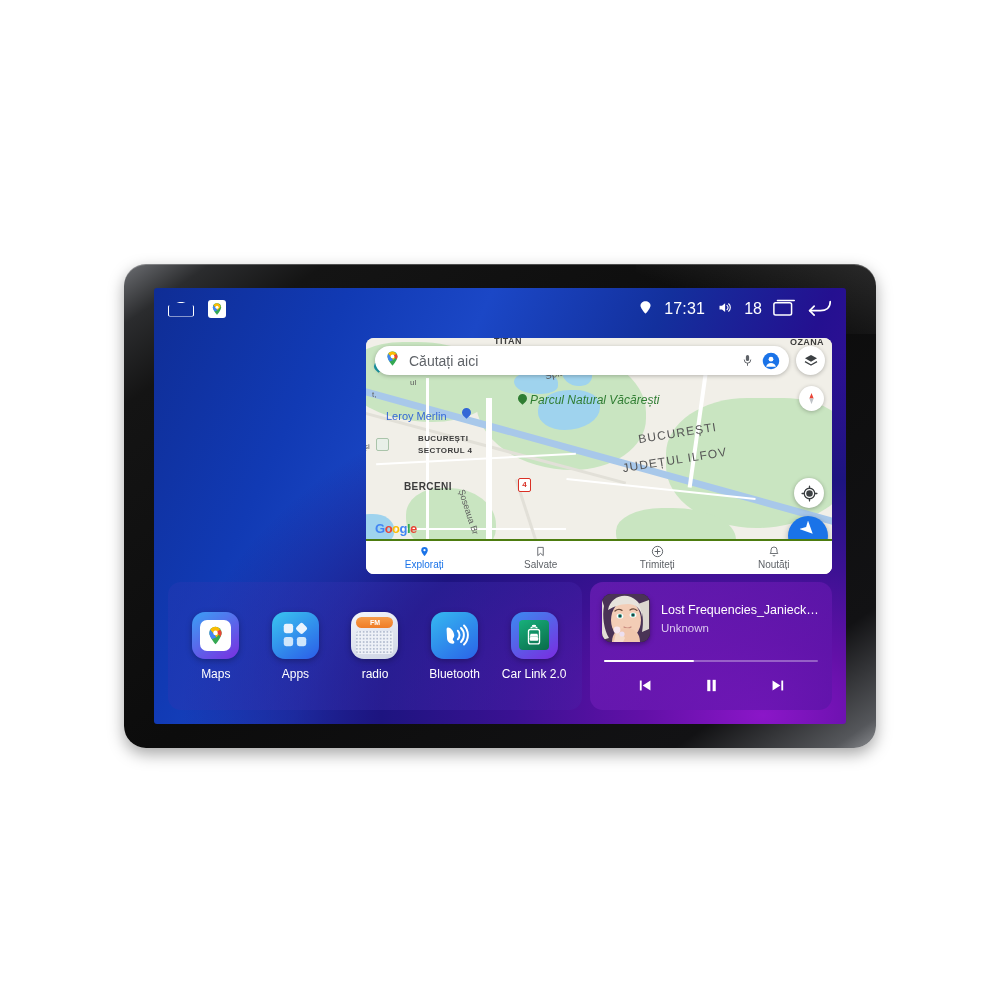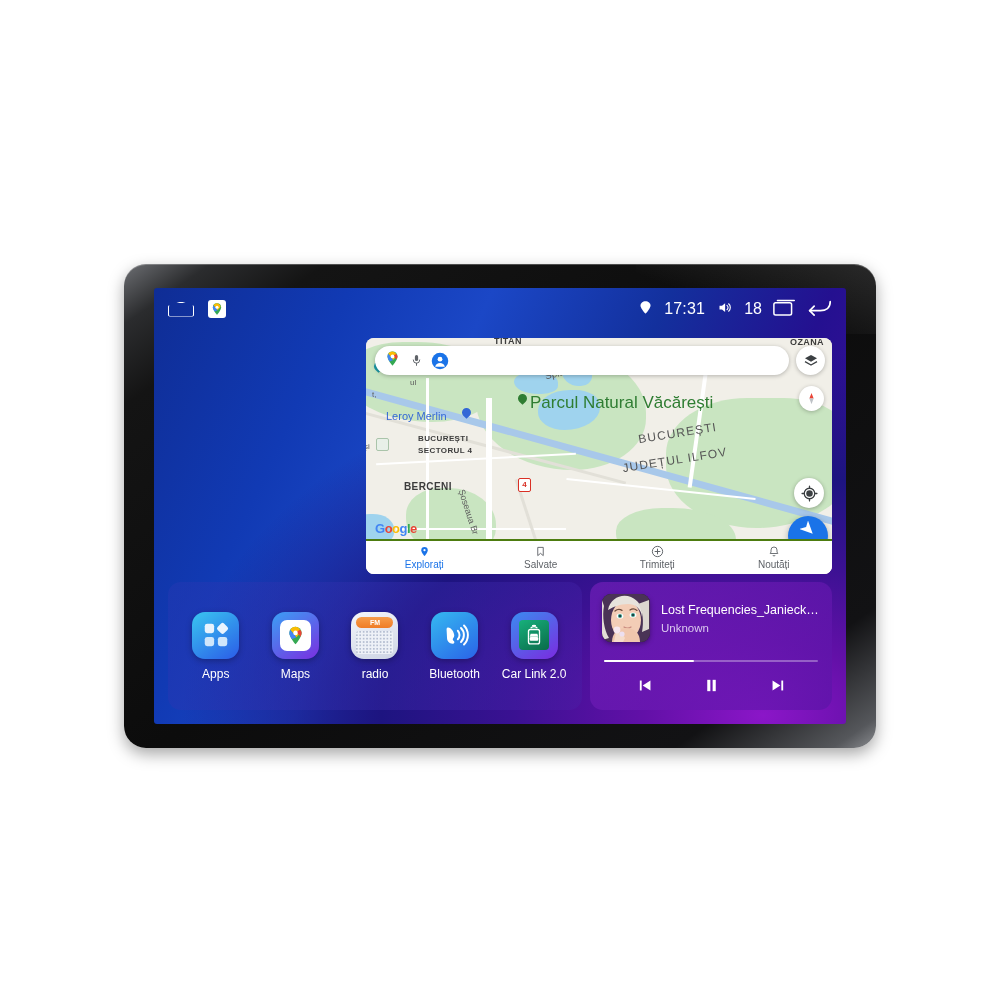--- a/index.html
+++ b/index.html
@@ -78,21 +78,21 @@
   }
   #maptiles{position:absolute;inset:0;}
   .land{position:absolute;inset:0;background:#f1efe8;}
   .green{position:absolute;background:#c9e5c1;border-radius:40% 55% 45% 60%;}
   .water{position:absolute;background:#9fd3ee;border-radius:48% 52% 40% 60%;}
   .roadwide{position:absolute;background:#a8c8ea;height:7px;border-radius:4px;}
   .roadthin{position:absolute;background:#ffffff;height:2px;}
   .roadgrey{position:absolute;background:#e2e0d8;height:3px;}
   .maplabel{position:absolute;font-size:9px;color:#5d5d5d;white-space:nowrap;}
   .maplabel.dark{color:#3c3c3c;font-weight:700;letter-spacing:.4px;}
-  .maplabel.place{color:#2f7d32;font-size:17px;}
+  .maplabel.place{color:#2f7d32;font-size:12px;font-style:italic;}
   .maplabel.biz{color:#3367d6;font-size:11px;}
   .maplabel.big{font-size:12px;color:#555;letter-spacing:1.1px;}
   .pin{position:absolute;width:9px;height:12px;}
   .pin:before{
     content:"";position:absolute;left:0;top:0;width:9px;height:9px;border-radius:50% 50% 50% 0;
     transform:rotate(-45deg);background:#2f7d32;
   }
   .pin.blue:before{background:#3367d6;}
   .pin.teal:before{background:#1a9ba8;}
   #searchbar{
@@ -276,20 +276,21 @@
       <div id="searchbar">
         <span>
           <svg width="17" height="17" viewBox="0 0 24 24">
             <path d="M12 2a7 7 0 00-7 7c0 5 7 13 7 13s7-8 7-13a7 7 0 00-7-7z" fill="#34a853"></path>
             <path d="M12 2a7 7 0 00-6 3.4L13 14l5-5.6A7 7 0 0012 2z" fill="#fbbc04"></path>
             <path d="M6 5.4A7 7 0 005 9c0 2.2 1.4 5 3 7.4L13 14z" fill="#4285f4"></path>
             <path d="M17 5.5c1.3 1 2 2.3 2 3.5 0 1.3-.5 2.8-1.3 4.3L13 8z" fill="#ea4335"></path>
             <circle cx="12" cy="9" r="2.6" fill="#fff"></circle>
           </svg>
         </span>
+        <span id="searchtext">Căutați aici</span>
         <span class="sb-ico">
           <svg width="13" height="15" viewBox="0 0 24 24">
             <rect x="9" y="2" width="6" height="11" rx="3" fill="#5f6368"></rect>
             <path d="M6 11a6 6 0 0012 0M12 17v4" stroke="#5f6368" stroke-width="1.8" fill="none" stroke-linecap="round"></path>
           </svg>
         </span>
         <span class="sb-ico">
           <svg width="18" height="18" viewBox="0 0 24 24">
             <circle cx="12" cy="12" r="11" fill="#1a73e8"></circle>
             <circle cx="12" cy="9.5" r="3.2" fill="#fff"></circle>
@@ -363,46 +364,46 @@
                 <path d="M10 19a2 2 0 004 0" stroke="#5f6368" stroke-width="1.8" fill="none"></path>
               </svg>
           </span>
           <span>Noutăți</span>
         </div>
       </div>
     </div>
 
     <div class="panel" id="dock">
       <div id="dockrow">
-
-        <div class="appitem">
-          <div class="appicon ic-apps">
-            <svg width="30" height="30" viewBox="0 0 32 32">
-              <rect x="4" y="4" width="10" height="10" rx="2.6" fill="#e8f3fd"></rect>
-              <rect x="4" y="18" width="10" height="10" rx="2.6" fill="#cfe6fb"></rect>
-              <rect x="18" y="18" width="10" height="10" rx="2.6" fill="#cfe6fb"></rect>
-              <rect x="18.2" y="4.2" width="9.6" height="9.6" rx="2.2" fill="#eaf4fe" transform="rotate(45 23 9)"></rect>
-            </svg>
-          </div>
-          <div class="applabel">Apps</div>
-        </div>
 
         <div class="appitem">
           <div class="appicon ic-maps">
             <div style="width:31px;height:31px;border-radius:7px;background:#fff;display:flex;align-items:center;justify-content:center;">
               <svg width="21" height="21" viewBox="0 0 24 24">
                 <path d="M12 2a7 7 0 00-7 7c0 5 7 13 7 13s7-8 7-13a7 7 0 00-7-7z" fill="#34a853"></path>
                 <path d="M12 2a7 7 0 00-6 3.4L13 14l5-5.6A7 7 0 0012 2z" fill="#fbbc04"></path>
                 <path d="M6 5.4A7 7 0 005 9c0 2.2 1.4 5 3 7.4L13 14z" fill="#4285f4"></path>
                 <path d="M17 5.5c1.3 1 2 2.3 2 3.5 0 1.3-.5 2.8-1.3 4.3L13 8z" fill="#ea4335"></path>
                 <circle cx="12" cy="9" r="2.6" fill="#fff"></circle>
               </svg>
             </div>
           </div>
           <div class="applabel">Maps</div>
+        </div>
+
+        <div class="appitem">
+          <div class="appicon ic-apps">
+            <svg width="30" height="30" viewBox="0 0 32 32">
+              <rect x="4" y="4" width="10" height="10" rx="2.6" fill="#e8f3fd"></rect>
+              <rect x="4" y="18" width="10" height="10" rx="2.6" fill="#cfe6fb"></rect>
+              <rect x="18" y="18" width="10" height="10" rx="2.6" fill="#cfe6fb"></rect>
+              <rect x="18.2" y="4.2" width="9.6" height="9.6" rx="2.2" fill="#eaf4fe" transform="rotate(45 23 9)"></rect>
+            </svg>
+          </div>
+          <div class="applabel">Apps</div>
         </div>
 
         <div class="appitem">
           <div class="appicon ic-radio">
             <div style="position:absolute;left:5px;top:5px;right:5px;height:11px;border-radius:6px;background:linear-gradient(#f79d4b,#ef7c26);display:flex;align-items:center;justify-content:center;">
               <span style="color:#fff;font-size:7px;font-weight:700;">FM</span>
             </div>
             <div style="position:absolute;left:5px;top:19px;right:5px;bottom:5px;border-radius:3px;background:
               radial-gradient(circle at 1px 1px, #b6bfd2 0.9px, transparent 1px) 0 0/3.4px 3.4px, #eef1f7;"></div>
           </div>

